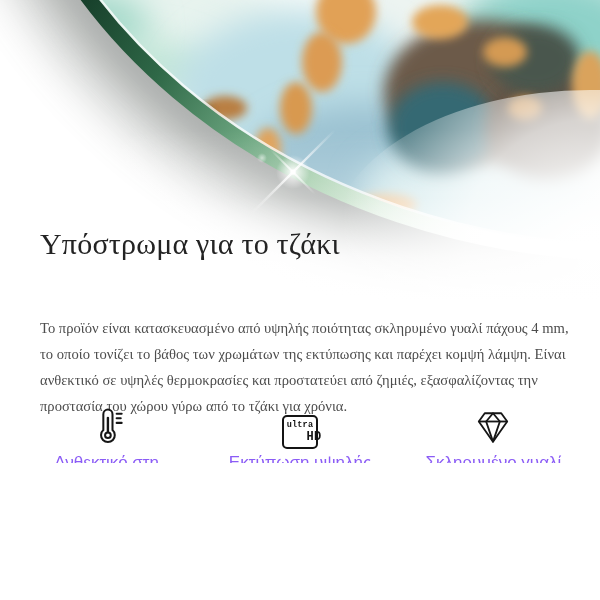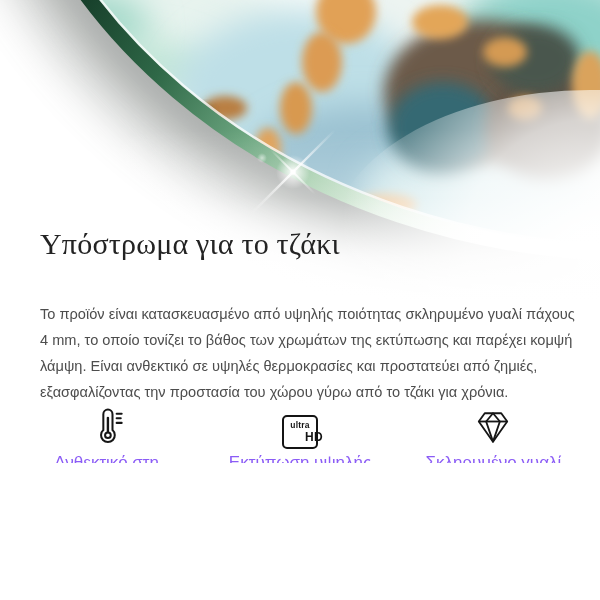--- a/index.html
+++ b/index.html
@@ -12,30 +12,30 @@
   .hero svg{display:block;}
   
   .heading{
     position:absolute;left:40px;top:227px;
     font-family:"Liberation Serif","DejaVu Serif",serif;
     font-size:30px;line-height:34px;font-weight:400;color:#232323;letter-spacing:.2px;
     z-index:5;
   }
   
   .desc{
-    position:absolute;left:40px;top:301px;width:535px;
-    font-size:14.6px;line-height:26px;color:#4d4d4d;z-index:5;
+    position:absolute;left:40px;top:315px;width:535px;
+    font-size:14.6px;line-height:26px;color:#4d4d4d;z-index:5;font-family:Liberation Serif, serif;
   }
   
   .features{
     position:absolute;left:10px;right:10px;top:405px;
     display:grid;grid-template-columns:repeat(3,1fr);row-gap:20px;z-index:5;
   }
   .feature{display:flex;flex-direction:column;align-items:center;text-align:center;}
-  .f-icon{height:44px;display:flex;align-items:flex-end;justify-content:center;}
+  .f-icon{height:44px;display:flex;align-items:flex-end;justify-content:center;font-family:Liberation Mono, monospace;}
   .f-icon svg{display:block;}
   .f-label{margin-top:6px;font-size:17px;color:#8b5cf6;line-height:15px;}
   
   .uhd{
     width:32px;height:30px;border:2.5px solid #141414;border-radius:5px;
     display:flex;flex-direction:column;align-items:center;justify-content:center;
     color:#141414;background:#fff;
   }
   .uhd-top{font-size:8.5px;font-weight:700;line-height:9px;letter-spacing:.2px;}
   .uhd-bottom{font-size:12px;font-weight:800;line-height:14px;letter-spacing:.3px;margin-left:28px;}

